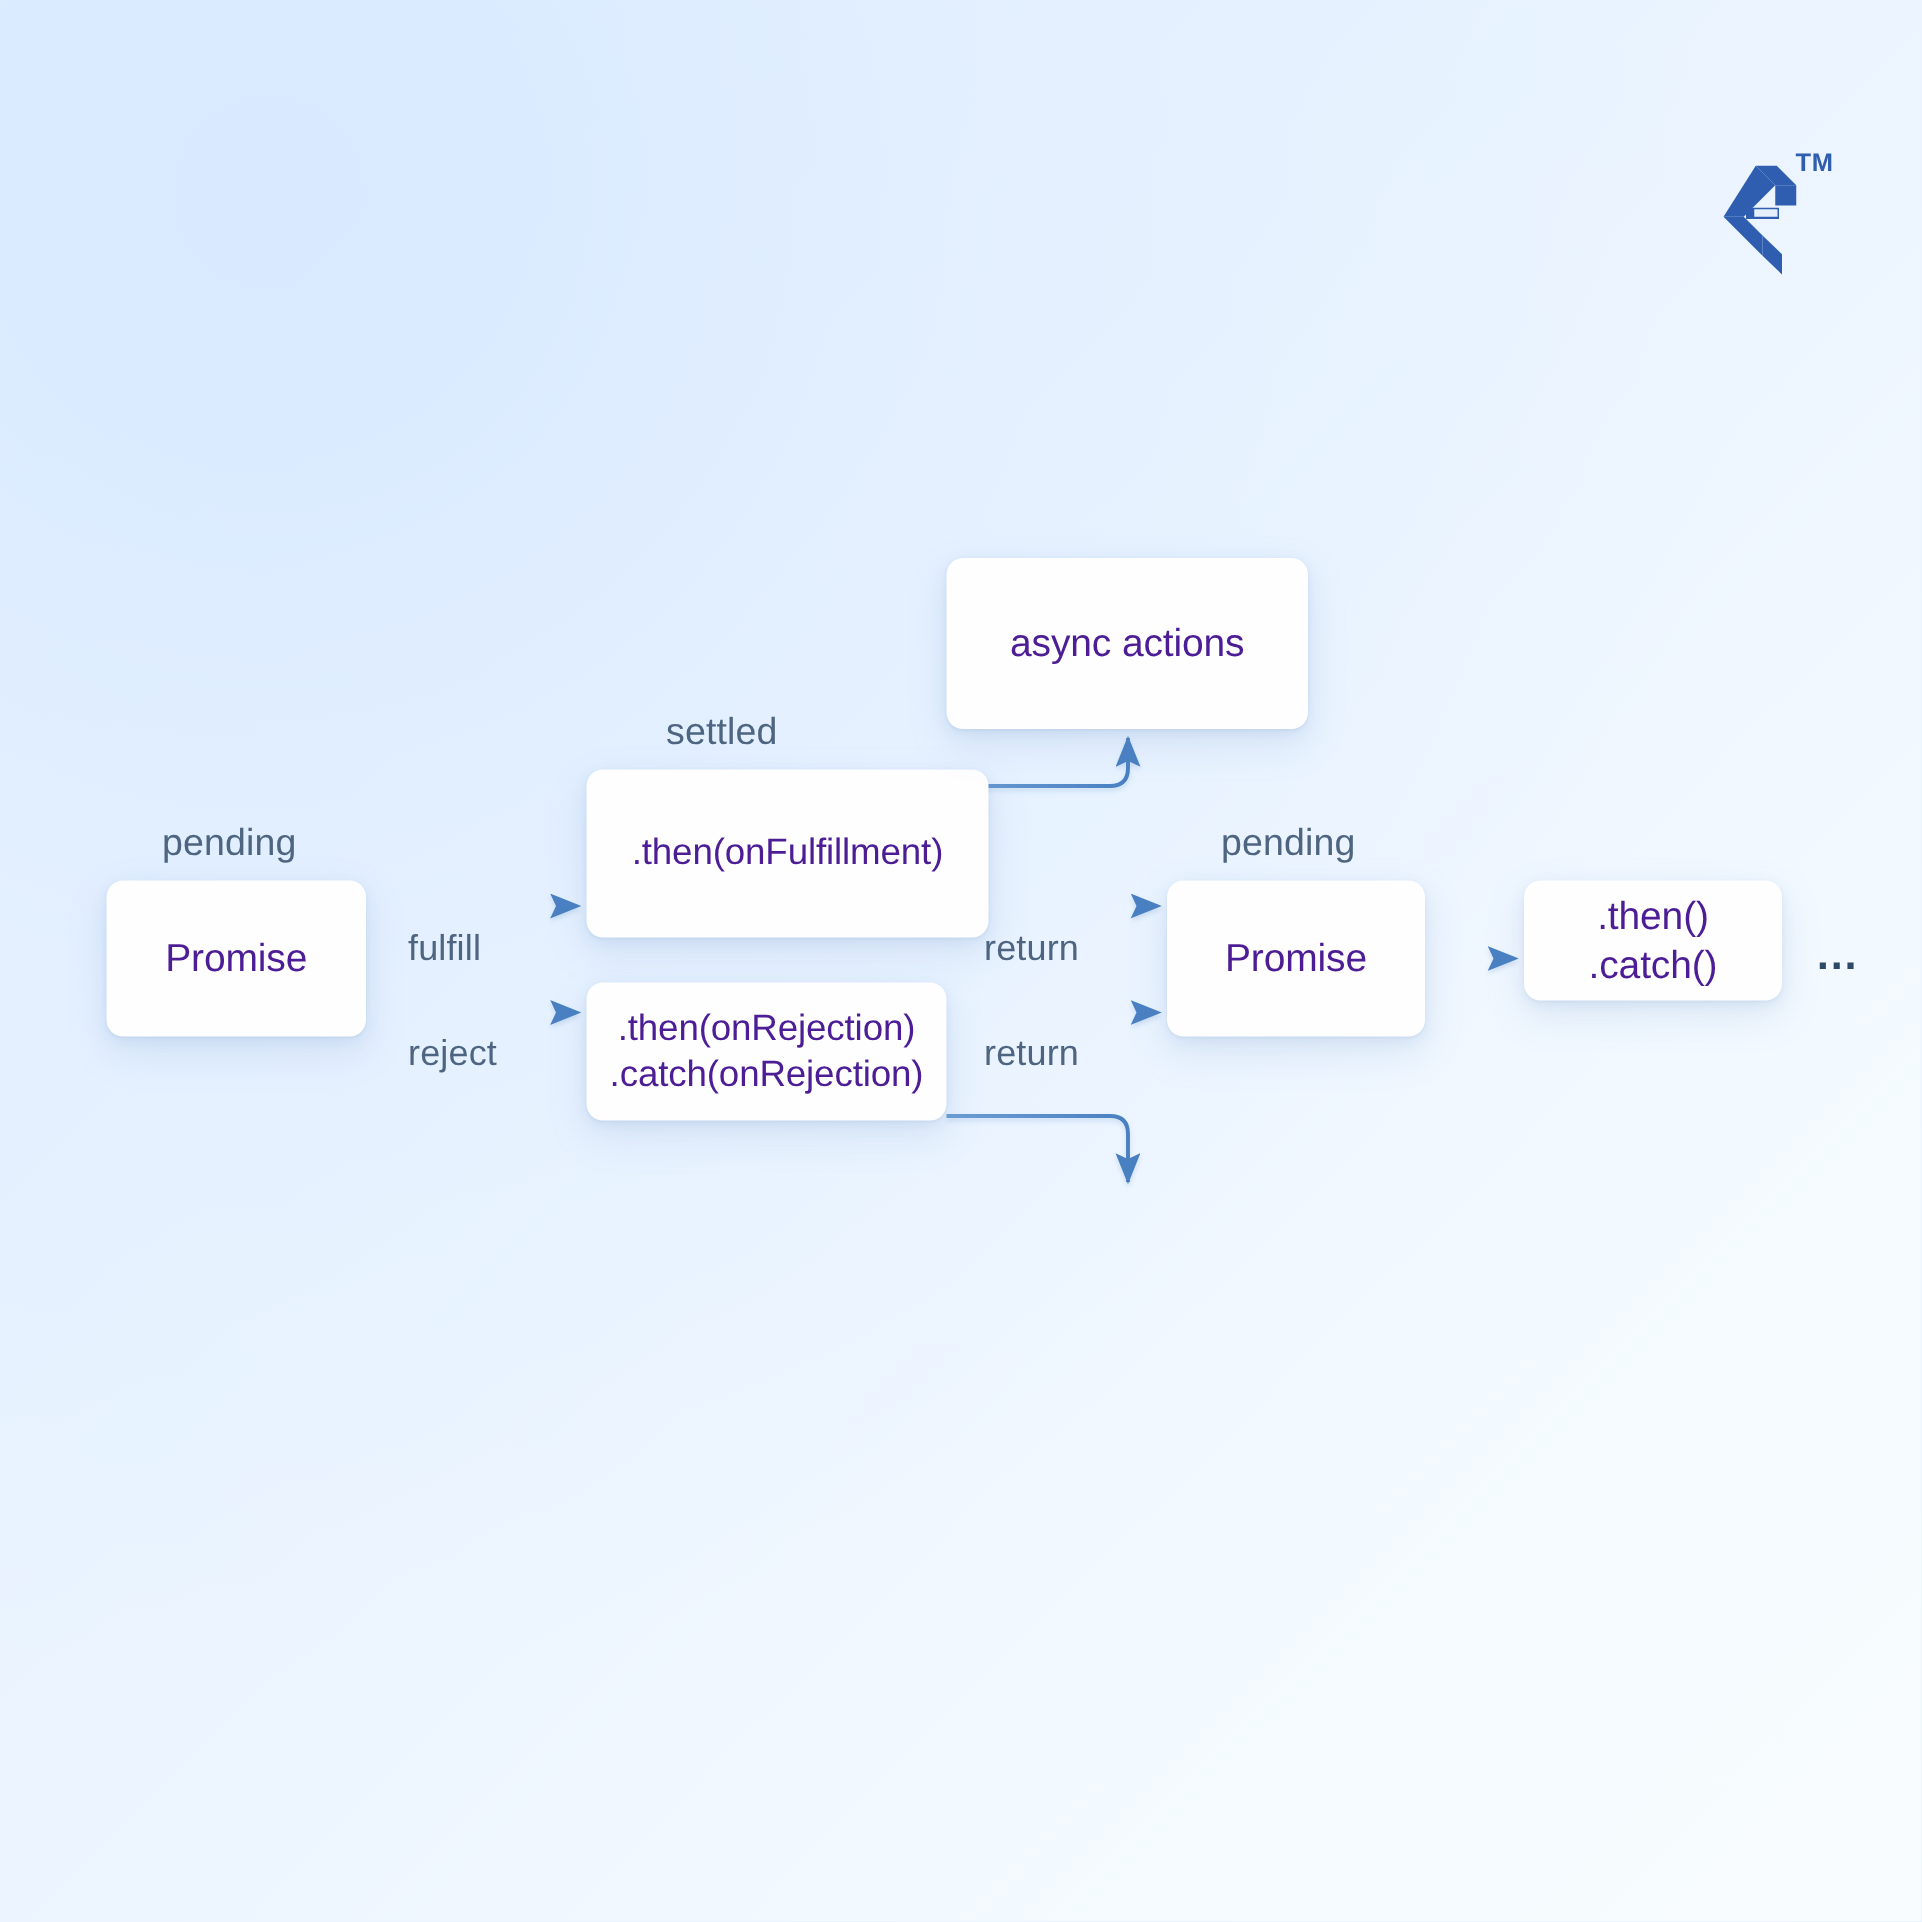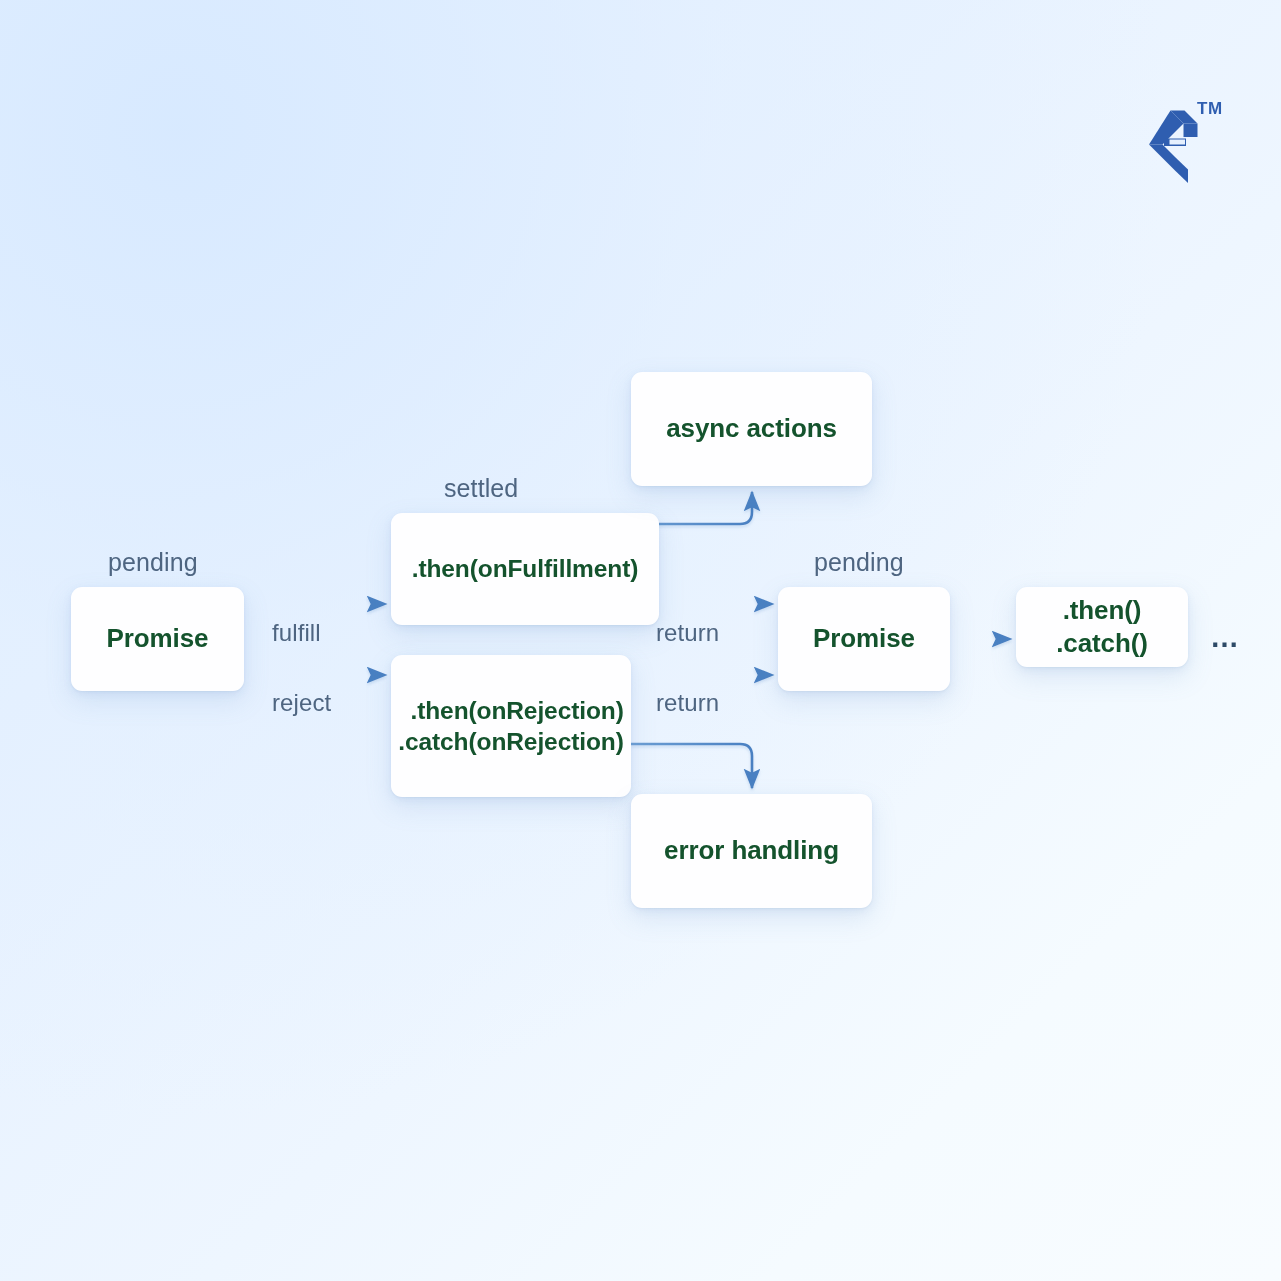--- a/index.html
+++ b/index.html
@@ -43,23 +43,23 @@
       0 10px 26px rgba(106,146,196,0.17),
       0 3px 9px rgba(106,146,196,0.11),
       0 1px 2px rgba(106,146,196,0.10);
     display: flex;
     align-items: center;
     justify-content: center;
     text-align: center;
     box-sizing: border-box;
   }
   .node .node-label {
-    color: #14532d;
+    color: #4c1d95;
     font-size: 26px;
-    font-weight: 700;
+    font-weight: 400;
     line-height: 1.28;
     letter-spacing: -0.1px;
     white-space: pre-line;
   }
   .node.small-text .node-label {
     font-size: 24.5px;
   }
 
   
   .flow-label {
@@ -146,32 +146,29 @@
   </svg>
 
   <div class="node" style="left:71px; top:587px; width:173px; height:104px;">
     <span class="node-label">Promise</span>
   </div>
 
   <div class="node small-text" style="left:391px; top:513px; width:268px; height:112px;">
     <span class="node-label">.then(onFulfillment)</span>
   </div>
 
-  <div class="node small-text" style="left:391px; top:655px; width:240px; height:142px;text-align:right;">
+  <div class="node small-text" style="left:391px; top:655px; width:240px; height:92px;">
     <span class="node-label">.then(onRejection)
 .catch(onRejection)</span>
   </div>
 
   <div class="node" style="left:631px; top:372px; width:241px; height:114px;">
     <span class="node-label">async actions</span>
   </div>
 
-  <div class="node" style="left:631px; top:794px; width:241px; height:114px;">
-    <span class="node-label">error handling</span>
-  </div>
 
   <div class="node" style="left:778px; top:587px; width:172px; height:104px;">
     <span class="node-label">Promise</span>
   </div>
 
   <div class="node" style="left:1016px; top:587px; width:172px; height:80px;">
     <span class="node-label">.then()
 .catch()</span>
   </div>
 

